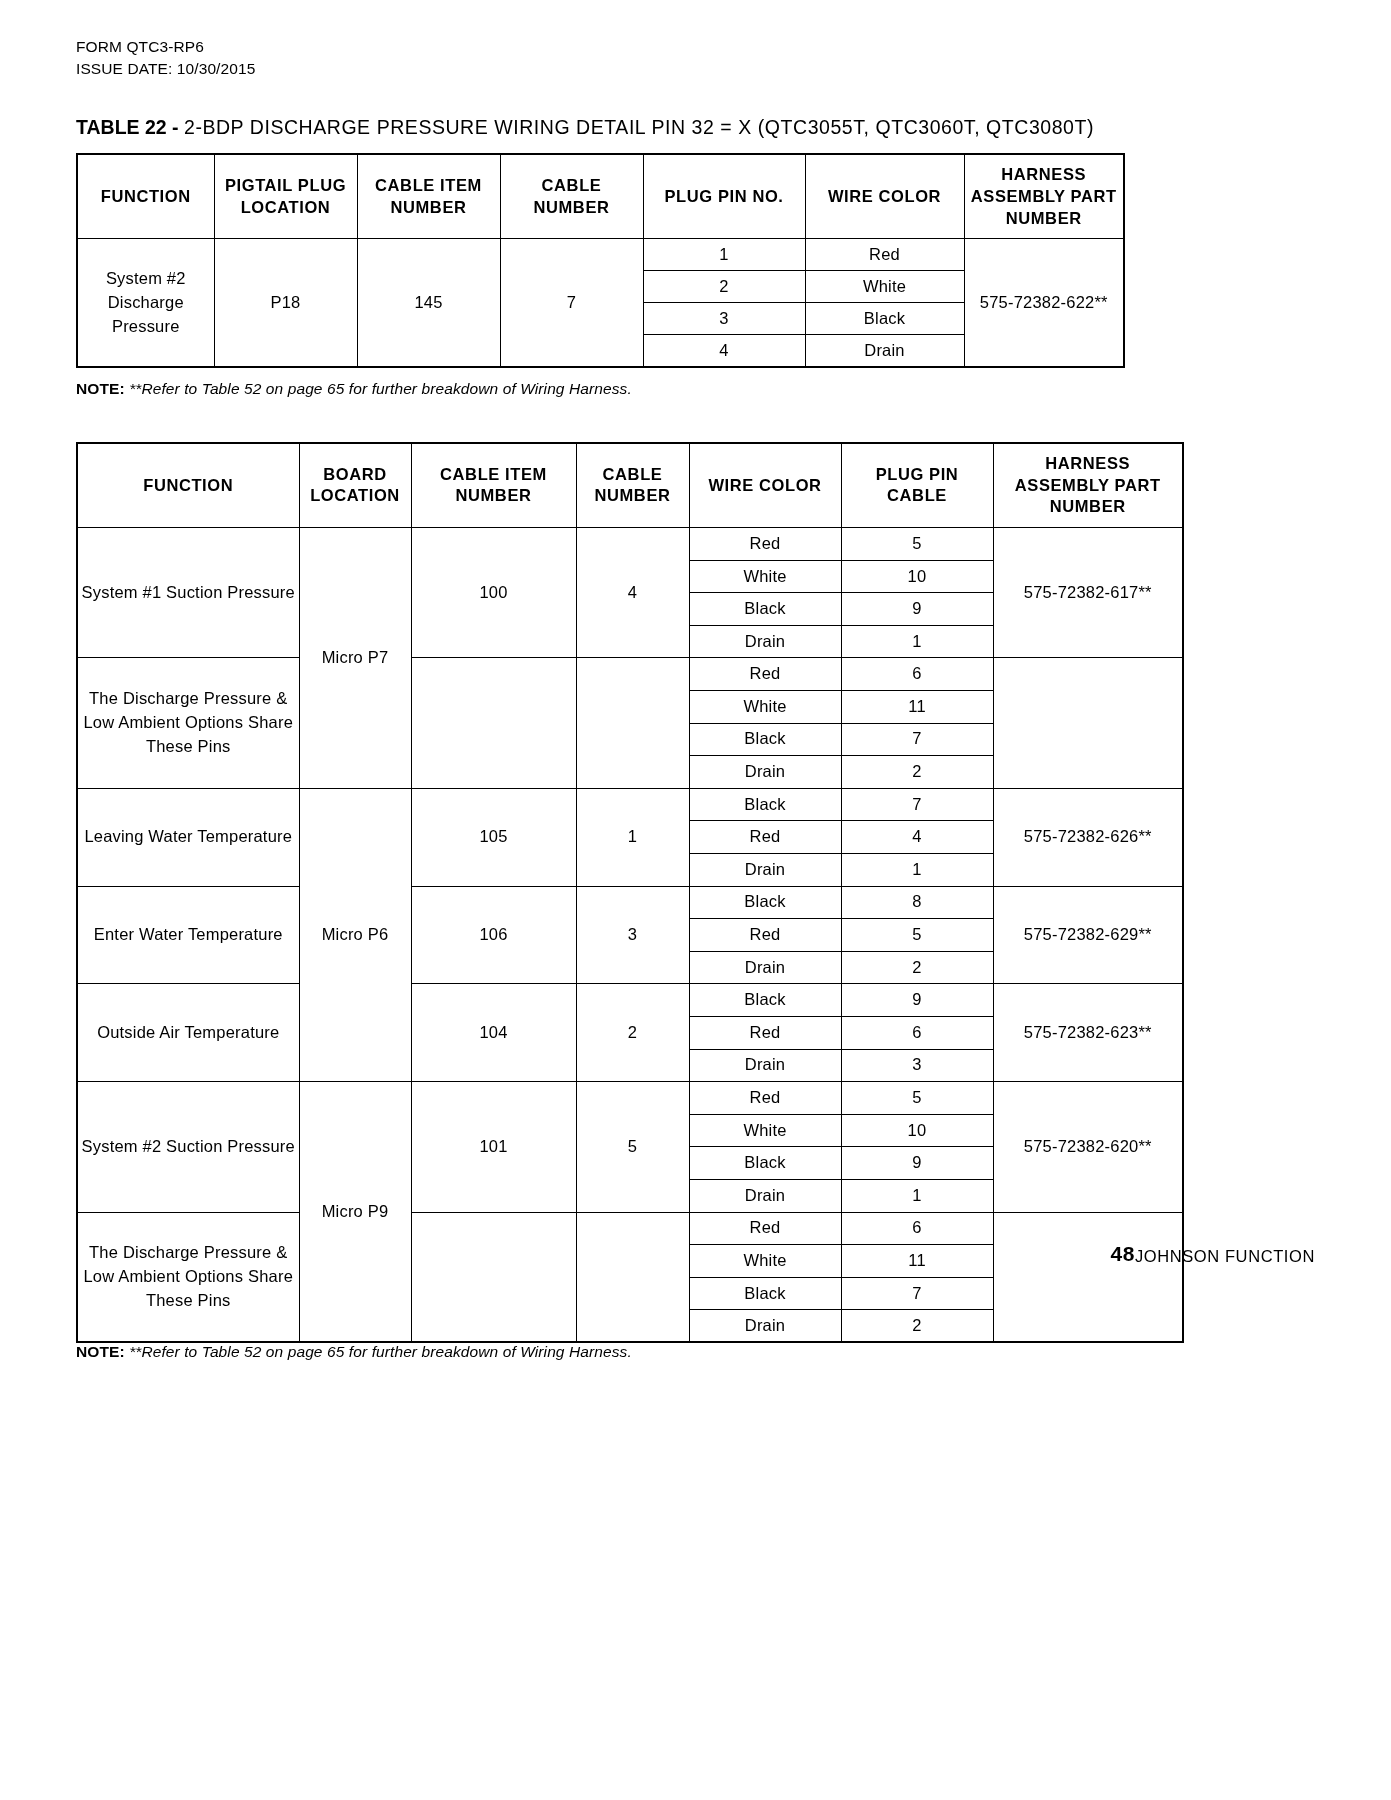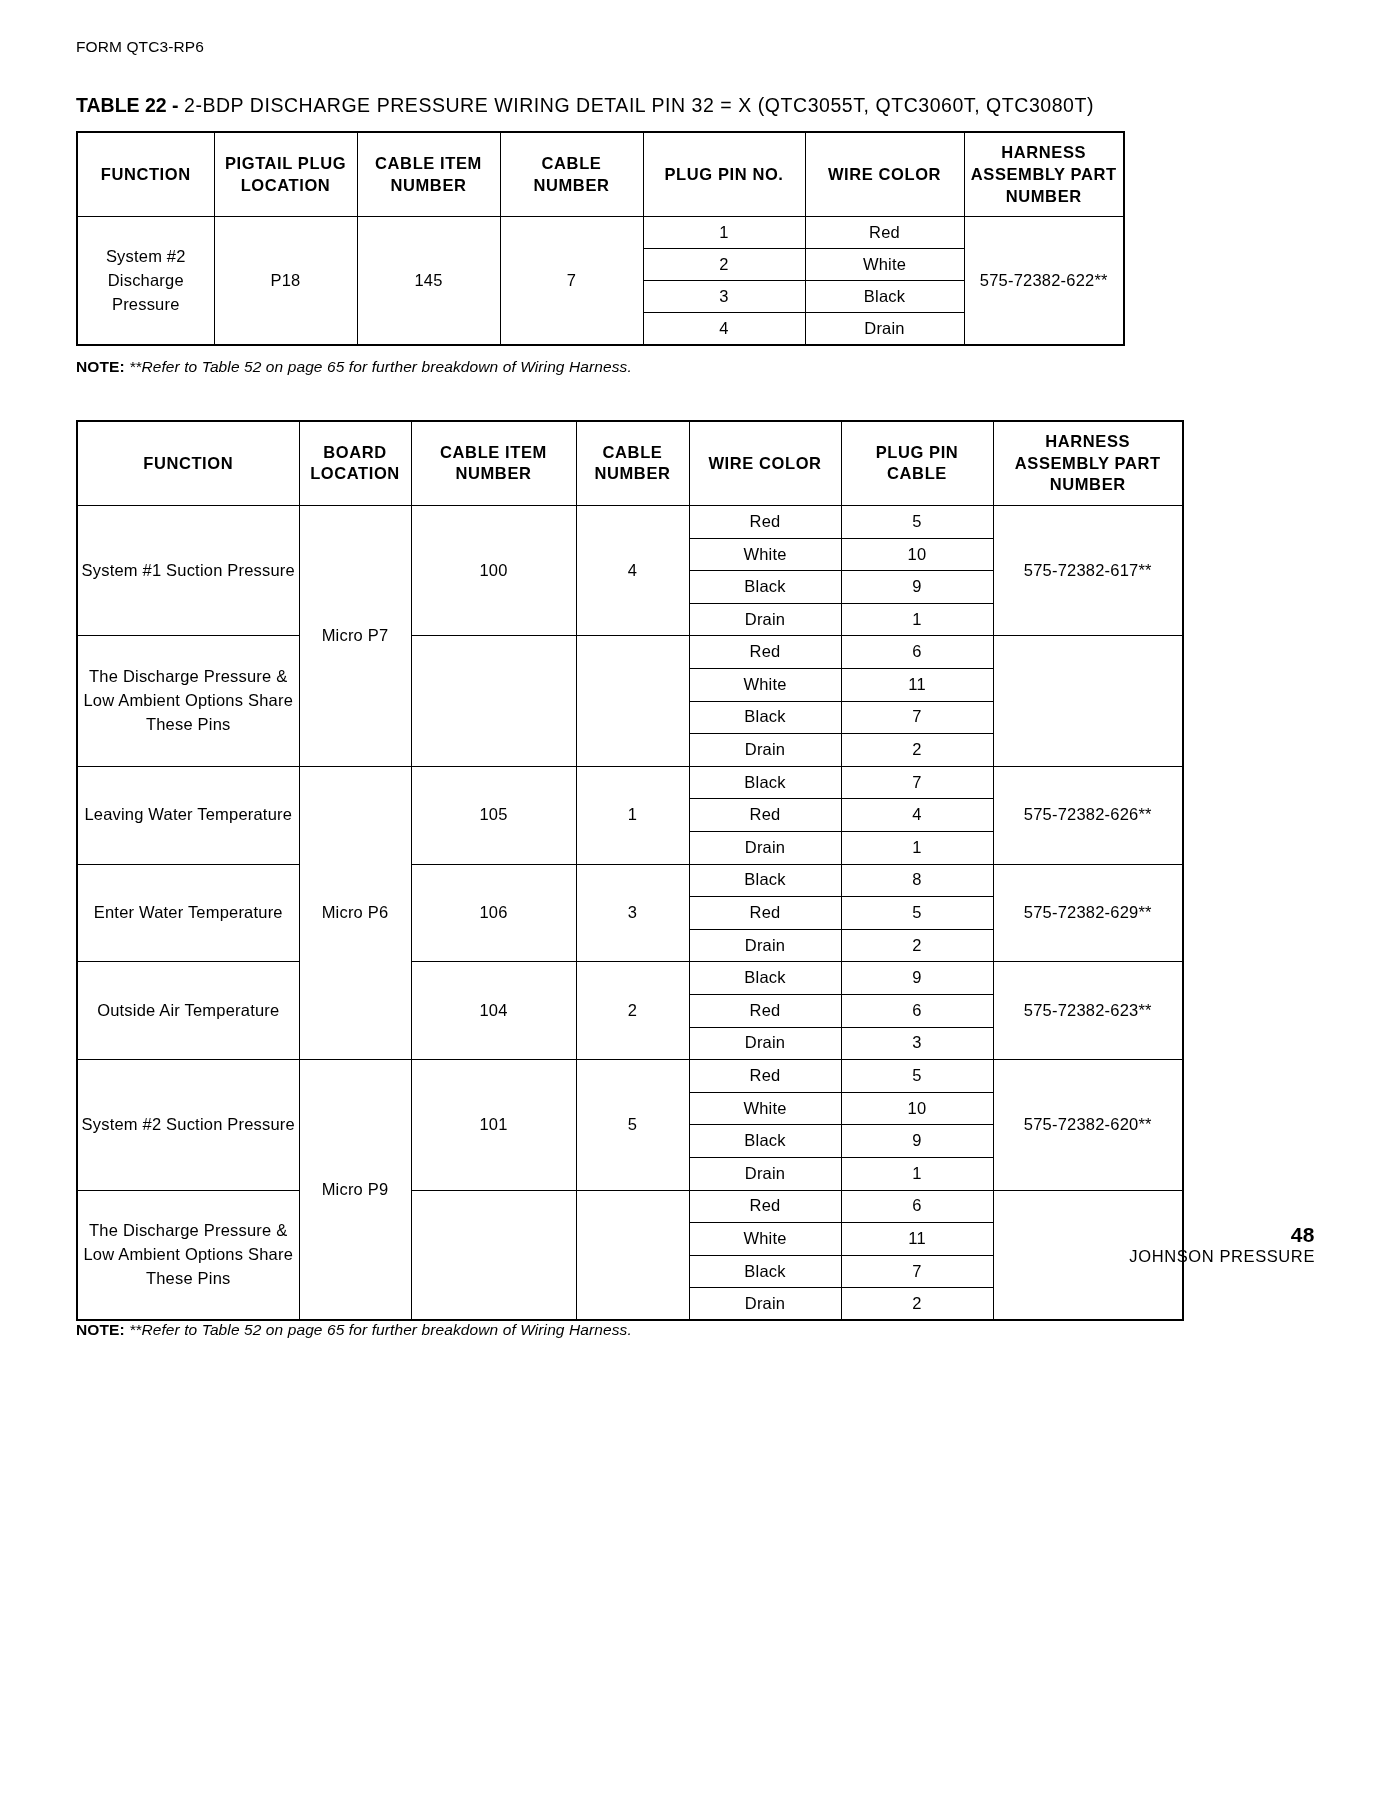--- a/index.html
+++ b/index.html
@@ -101,39 +101,39 @@
   #table26 td { height: 32.6px; }
 
   .footer {
     position: absolute;
     left: 76px;
     right: 76px;
     bottom: 58px;
     display: flex;
     align-items: flex-end;
     justify-content: flex-end;
-    flex-direction: column;
   }
   .page-num {
     font-size: 21px;
     font-weight: bold;
     letter-spacing: 0.5px;
   }
   .brand {
     font-size: 16.5px;
     letter-spacing: 0.6px;
   }
 </style>
 </head>
 <body>
 
 <div class="page">
 
   <div class="doc-header">
     <div>FORM QTC3-RP6</div>
+    <div>ISSUE DATE: 10/30/2015</div>
   </div>
 
   <div class="table-title">
     <span class="lead">TABLE 22 - </span><span class="rest">2-BDP DISCHARGE PRESSURE WIRING DETAIL PIN 32 = X (QTC3055T, QTC3060T, QTC3080T)</span>
   </div>
 
   <table class="wt outer" id="table25">
     <thead>
       <tr>
         <th class="c-function" rowspan="1">FUNCTION</th>
@@ -332,16 +332,16 @@
     </tbody>
   </table>
 
   <p class="note">
     <b>NOTE:</b>
     <i>**Refer to Table 52 on page 65 for further breakdown of Wiring Harness.</i>
   </p>
 
   <div class="footer">
     <div class="page-num">48</div>
-    <div class="brand">JOHNSON PRESSURE</div>
+    <div class="brand">JOHNSON FUNCTION</div>
   </div>
 
 </div>
 
 </body></html>

